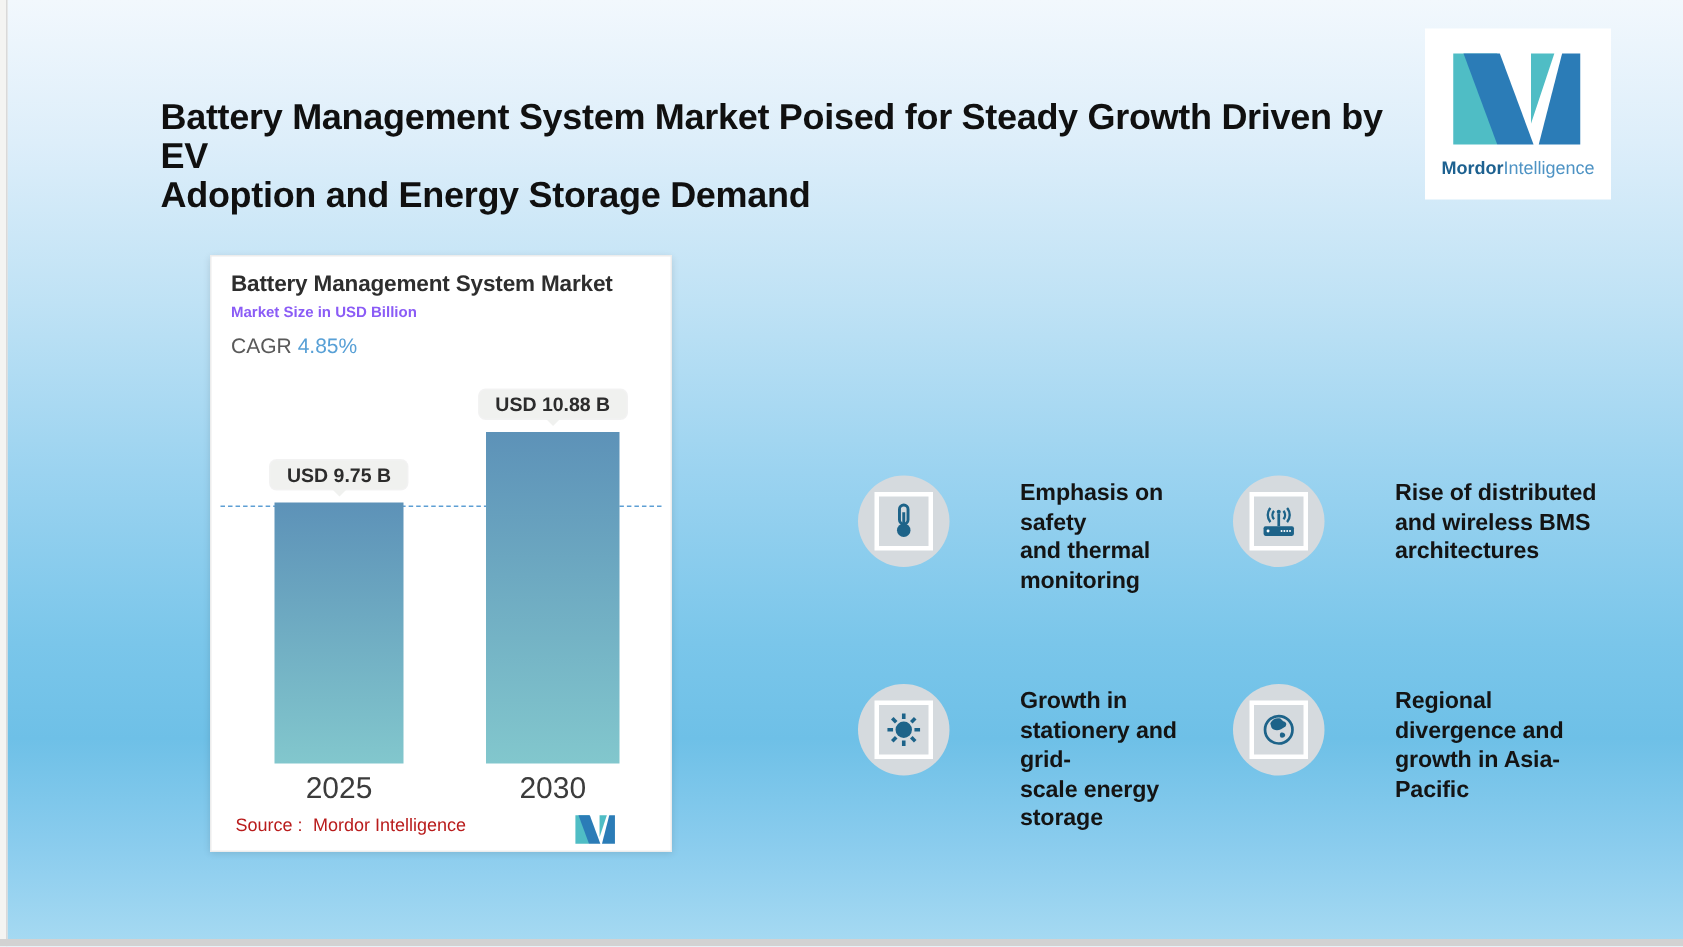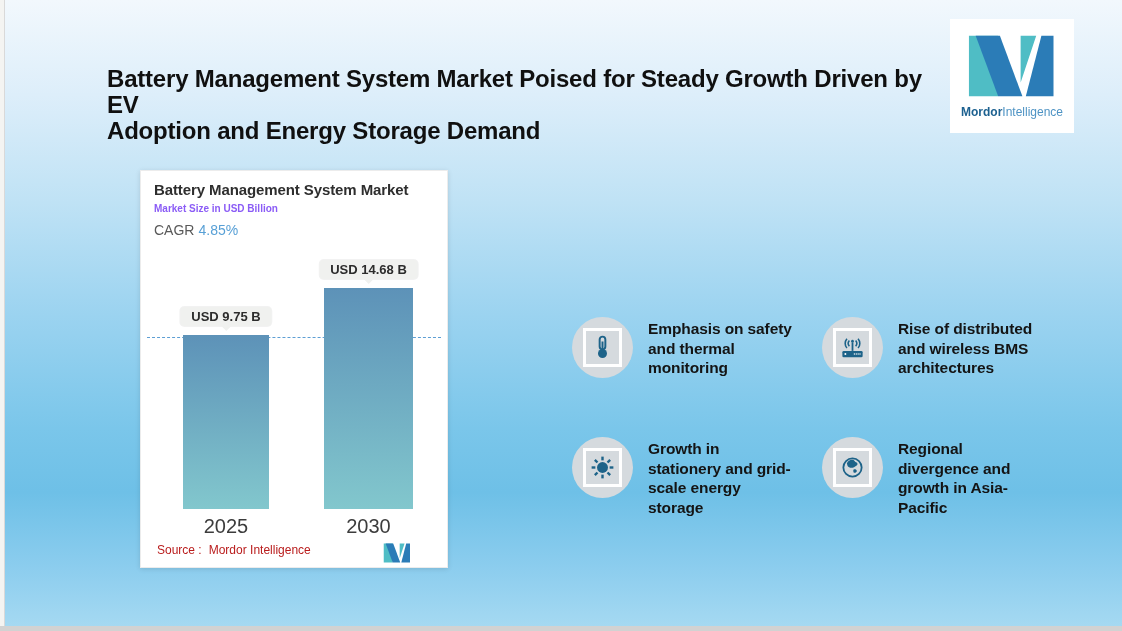--- a/index.html
+++ b/index.html
@@ -55,21 +55,21 @@
 
   
   .trends-heading{
     position:absolute;left:600px;top:197px;width:460px;text-align:center;
     font-size:24px;font-weight:700;color:#0c0c0c;letter-spacing:-0.2px;
   }
   .trends-grid{
     position:absolute;left:572px;top:317px;
     display:grid;grid-template-columns:250px 300px;row-gap:59px;
   }
-  .trend-item{display:flex;align-items:flex-start;}
+  .trend-item{display:flex;align-items:flex-start;gap:32px;}
   .icon-wrap{
     width:61px;height:61px;border-radius:50%;background:#d5dade;flex:none;
     display:flex;align-items:center;justify-content:center;
   }
   .icon-frame{
     width:33px;height:33px;border:3px solid #ffffff;
     display:flex;align-items:center;justify-content:center;
   }
   .icon-frame svg{display:block;}
   .trend-ink{fill:var(--icon-ink);}
@@ -116,21 +116,21 @@
 
     <div class="cc-source"><span>Source :</span><span class="src-val">Mordor Intelligence</span></div>
     <svg class="cc-mini-logo" width="28" height="20" viewBox="0 0 100 74">
         <use href="#mi-mark"></use>
       </svg>
   <div class="dash-line" style="top: 166px;"></div>
       <div class="bar" style="left: 42px; width: 86px; height: 174px; bottom: 58px;"></div>
       <div class="value-pill" style="left: 85px; bottom: 241px;">USD 9.75 B</div>
       <div class="x-label" style="left: 85px;">2025</div>
       <div class="bar" style="left: 183px; width: 89px; height: 221px; bottom: 58px;"></div>
-      <div class="value-pill" style="left: 227.5px; bottom: 288px;">USD 14.68 B</div>
+      <div class="value-pill" style="left: 227.5px; bottom: 288px;">USD 10.88 B</div>
       <div class="x-label" style="left: 227.5px;">2030</div>
     </div>
 
 
   <div class="trends-grid">
 
     <div class="trend-item">
       <div class="icon-wrap">
         <div class="icon-frame">
           <svg width="27" height="27" viewBox="0 0 36 36">

